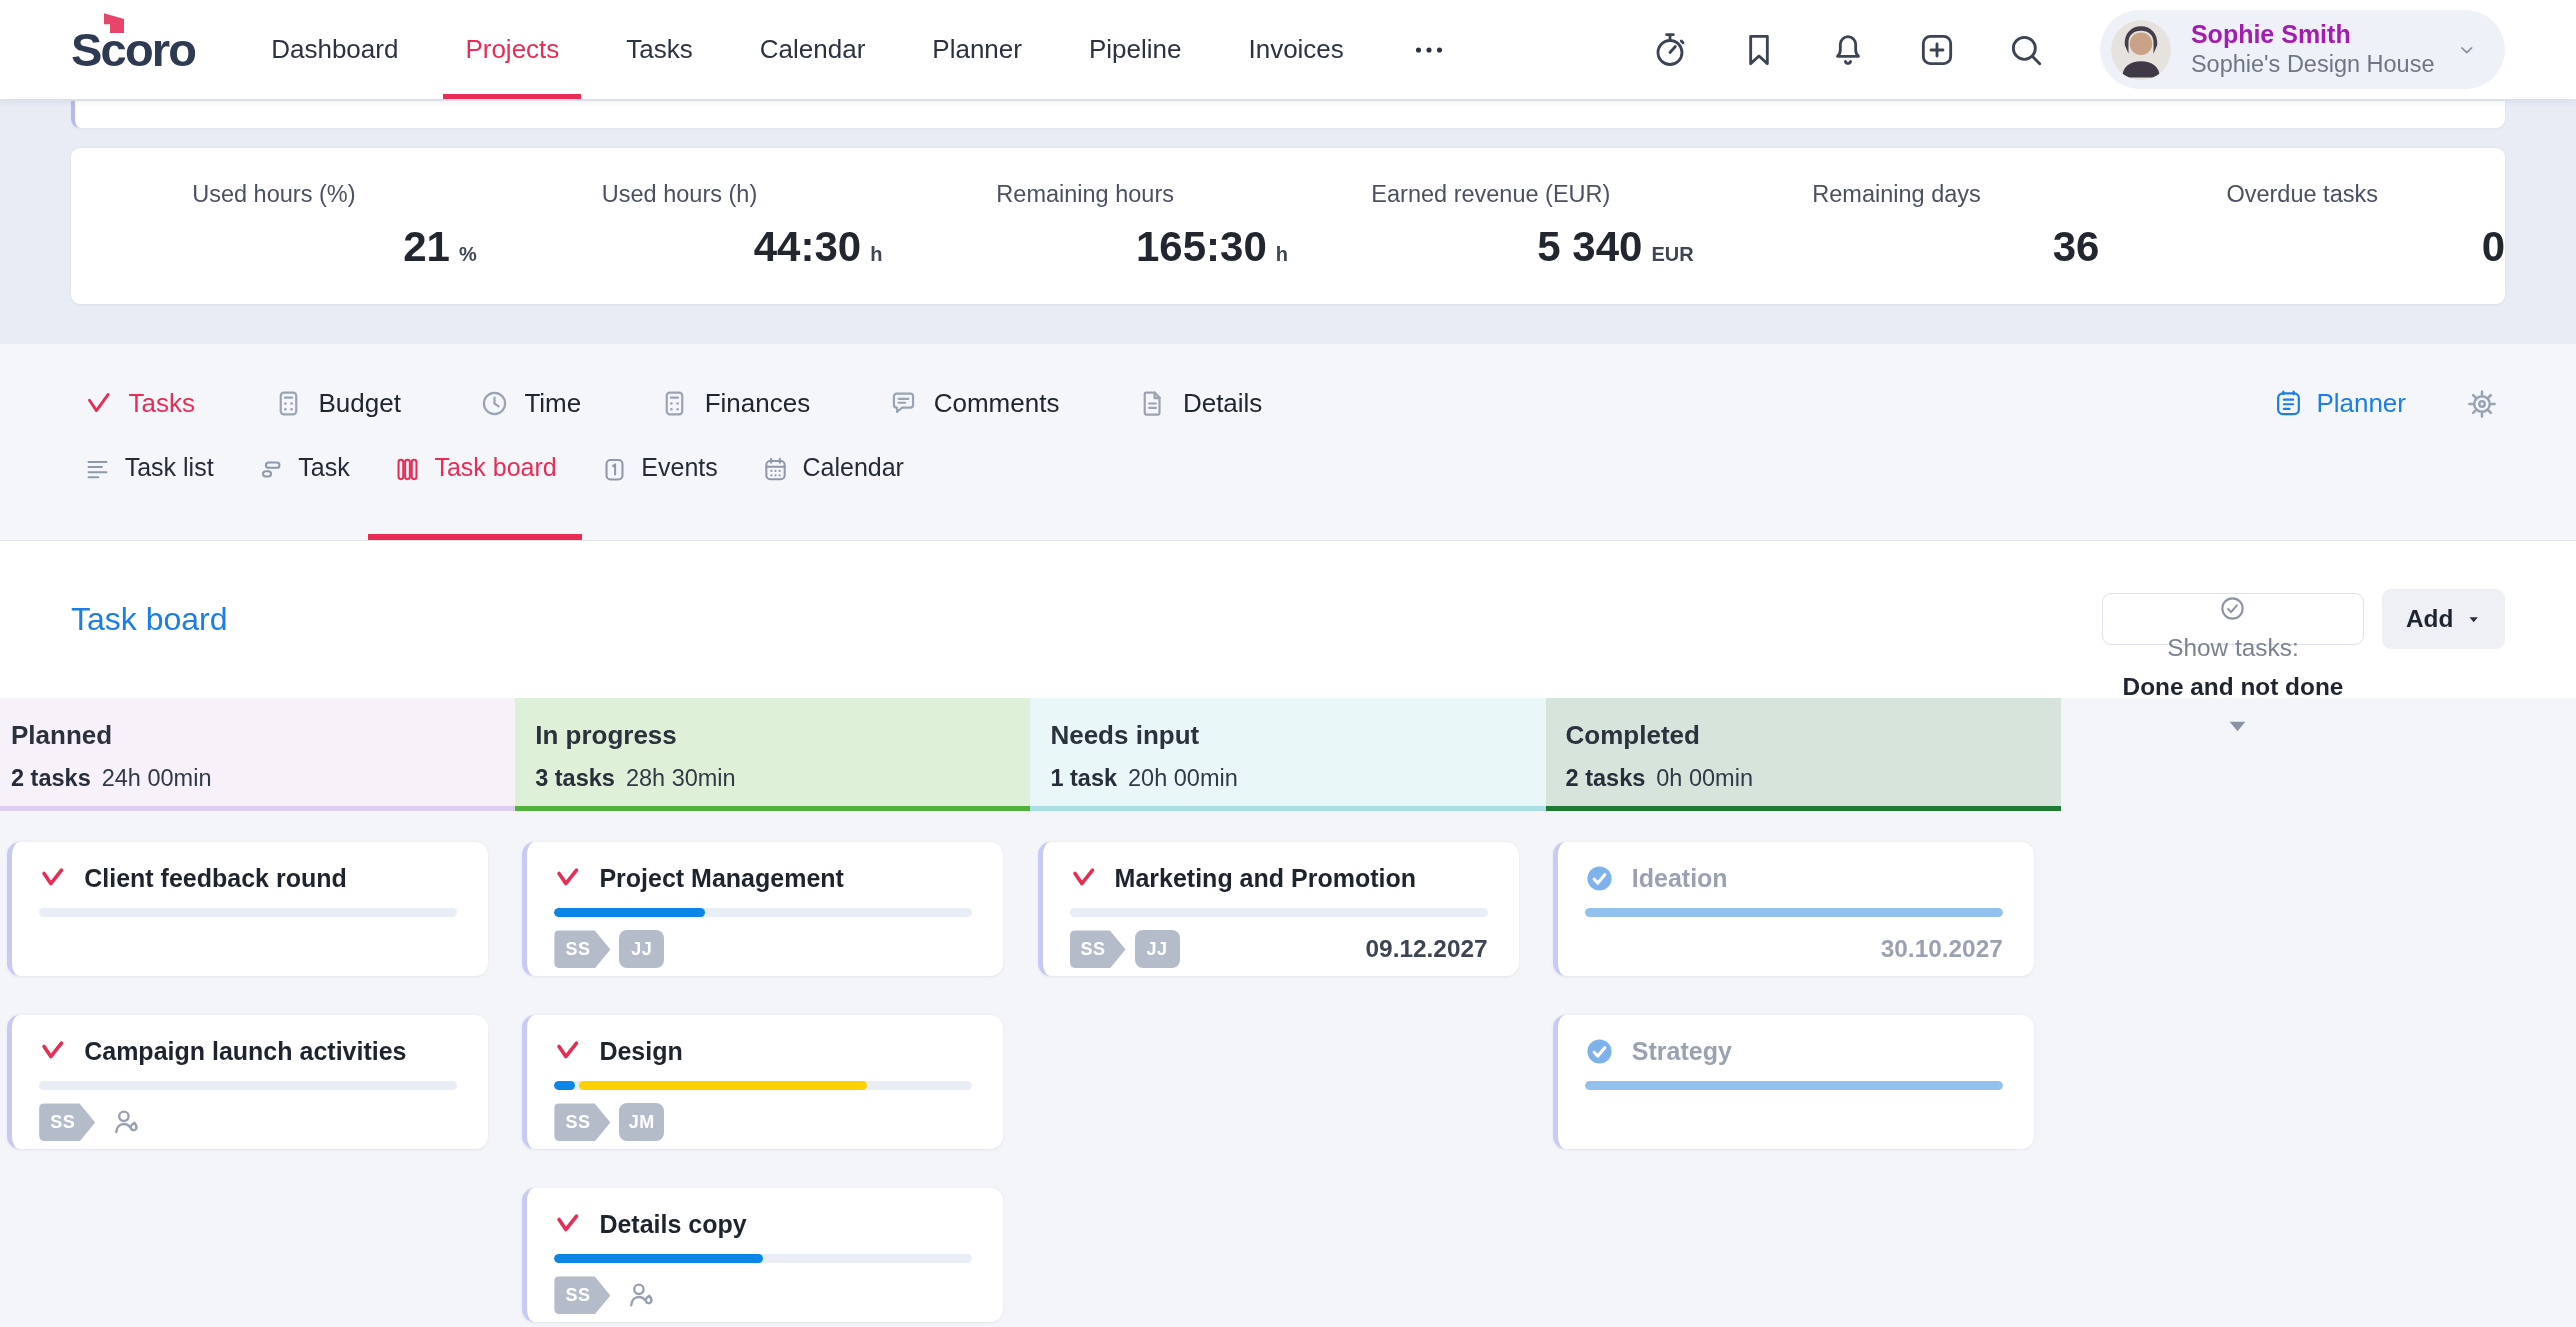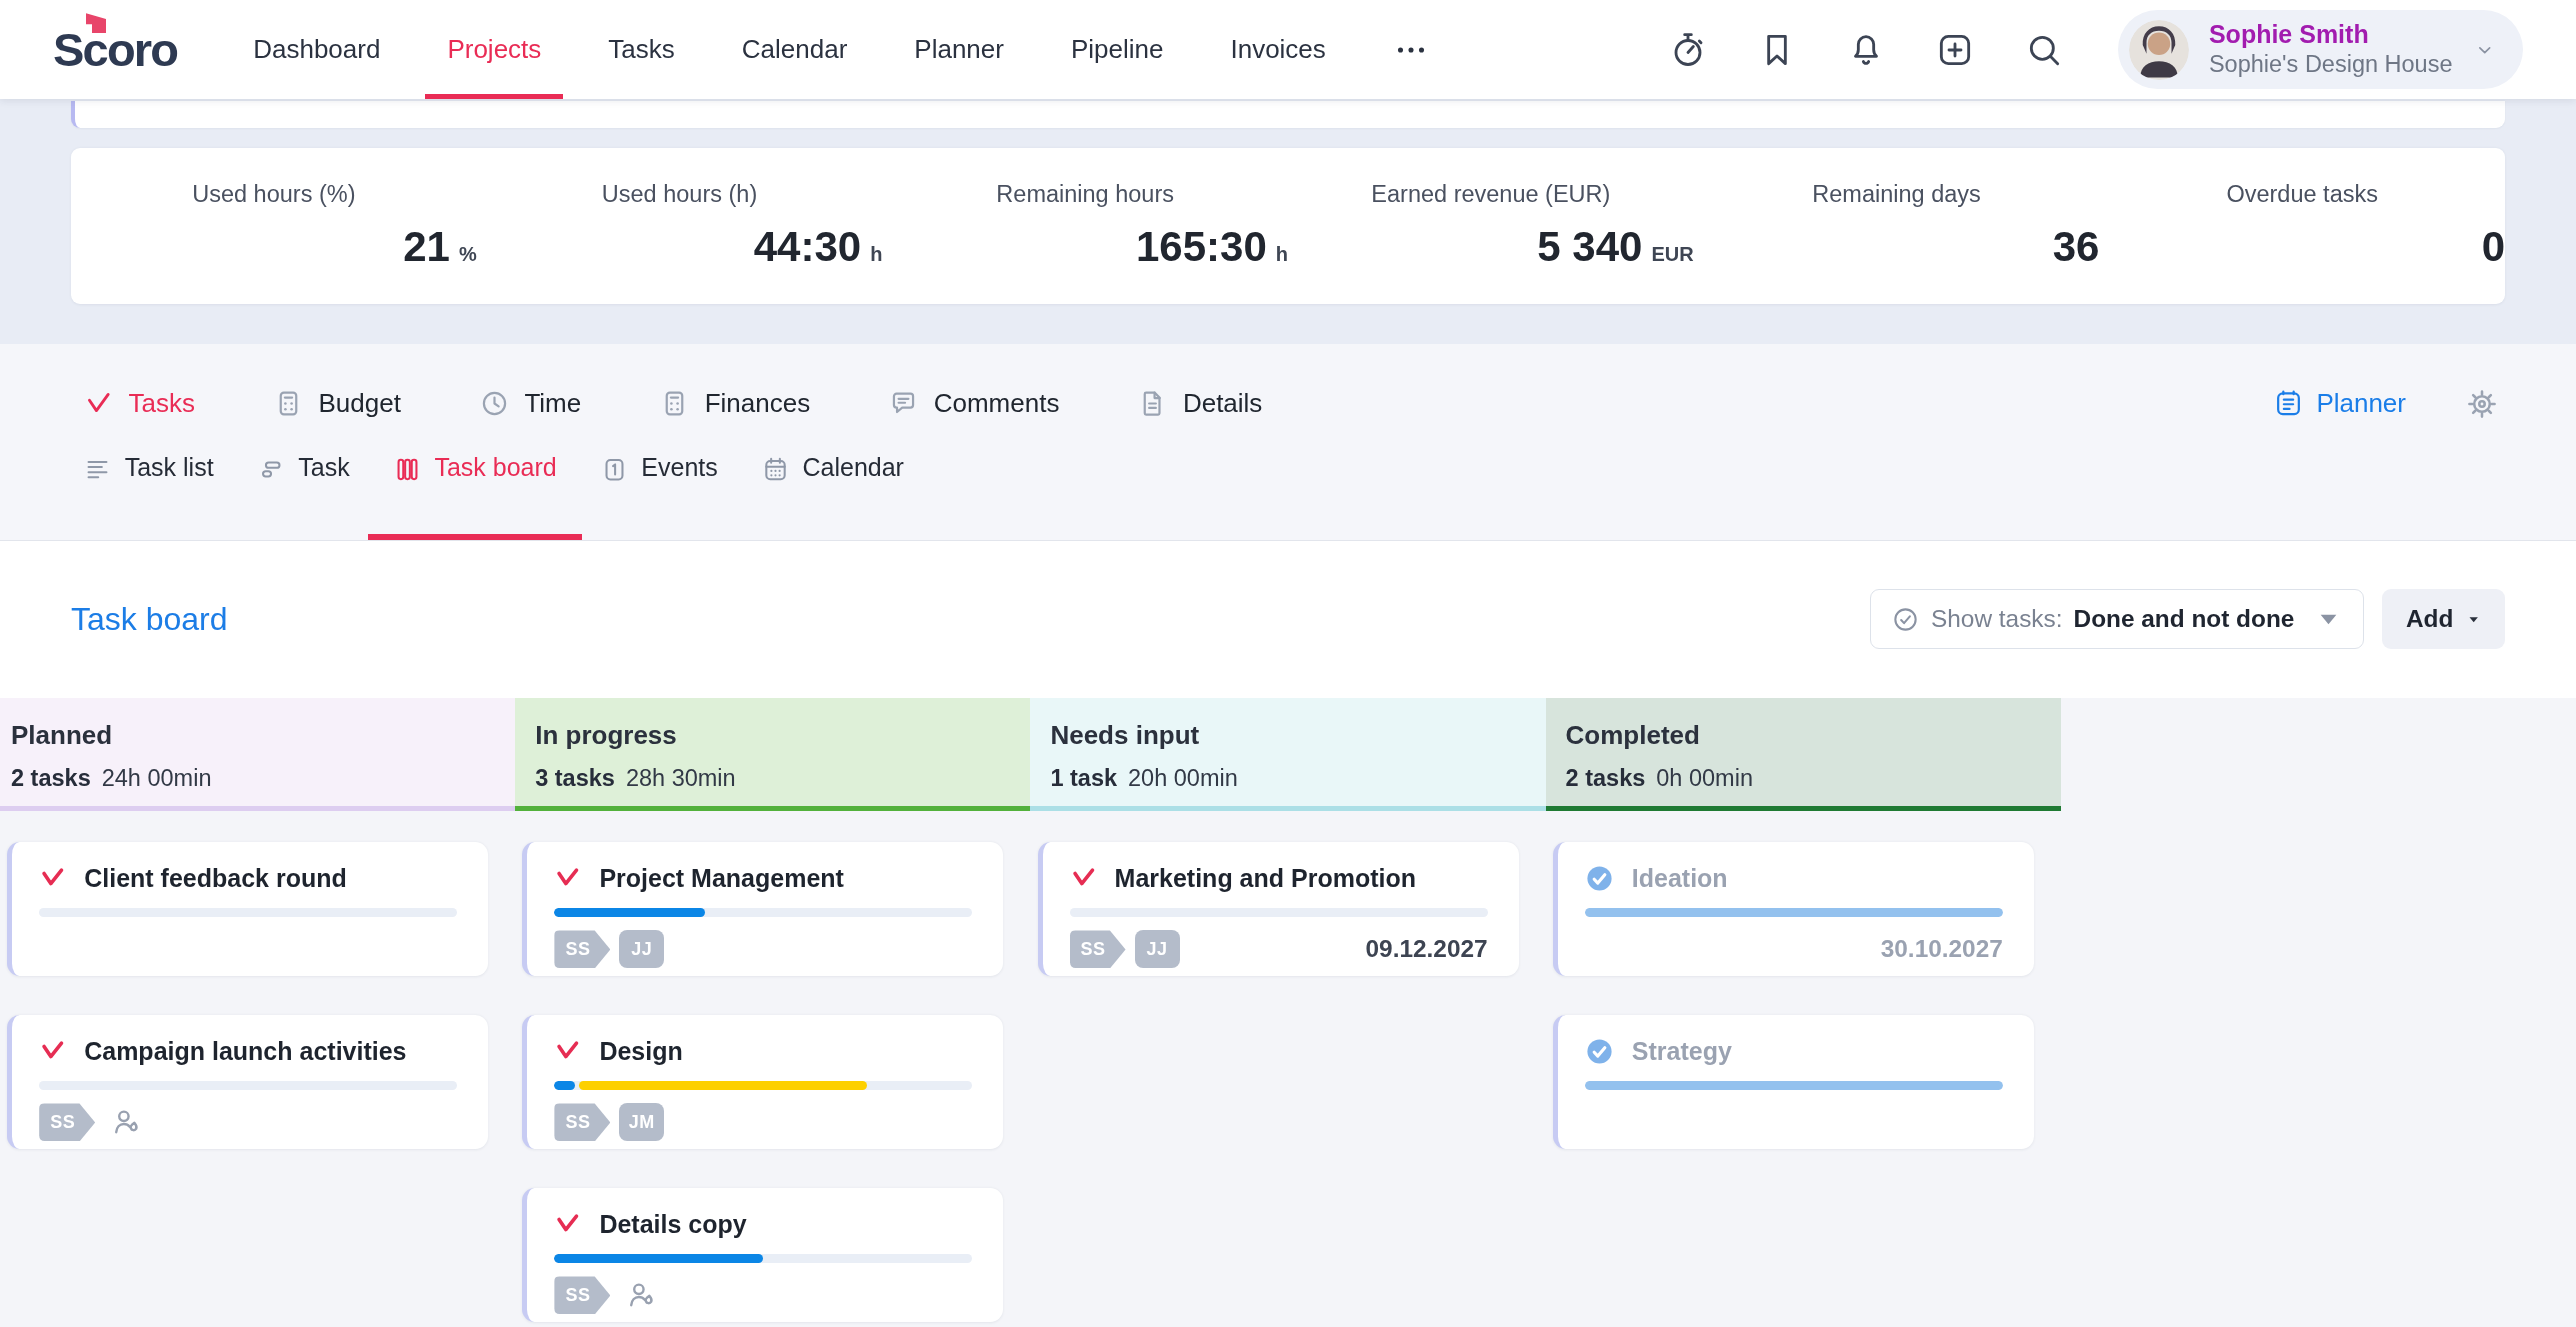--- a/index.html
+++ b/index.html
@@ -6,21 +6,21 @@
   html,body { width:2576px; height:1328px; overflow:hidden;
     font-family:"Liberation Sans", sans-serif; background:#e8ecf5; color:#252b38; }
 
   .ic { display:inline-flex; }
   .ic svg { width:100%; height:100%; fill:none; stroke:currentColor;
     stroke-width:1.7; stroke-linecap:round; stroke-linejoin:round; }
   .ic svg .f { fill:currentColor; stroke:none; }
 
   
   .topbar { height:99px; background:#fff; display:flex; align-items:center;
-    padding:0 53px; position:relative; z-index:5;
+    padding:0 71px; position:relative; z-index:5;
     box-shadow:0 1.8px 7.2px rgba(40,50,80,.10); }
   .logo { display:flex; align-items:flex-end; position:relative; margin-right:76px; cursor:pointer; }
   .logo-text { font-size:47px; font-weight:700; color:#2e3a52; letter-spacing:-1.8px; line-height:1; }
   .logo-mark { position:absolute; left:33px; top:-12.7px; width:20px; height:20px;
     background:#e8456a; clip-path:polygon(0 0,100% 28%,100% 100%,30% 100%,30% 55%,0 55%); }
   .primary-nav { display:flex; align-items:center; gap:67px; height:100%; }
   .nav-item { font-size:26px; color:#2b3240; height:100%; display:flex; align-items:center;
     position:relative; cursor:pointer; white-space:nowrap; }
   .nav-item.active { color:#e92c55; }
   .nav-item.active::after { content:""; position:absolute; left:-22px; right:-22px;
@@ -67,22 +67,22 @@
   .subtab.active { color:#e92c55; }
   .subtab.active .ic { color:#e92c55; }
   .subtab.active::after { content:""; position:absolute; left:-25px; right:-25px;
     bottom:0; height:5.4px; background:#e92c55; }
 
   
   .zone-title { background:#fff; height:157px; display:flex; align-items:center;
     padding:0 71px; }
   .zone-title h2 { font-size:32px; font-weight:400; color:#1c7de6; }
   .title-right { margin-left:auto; display:flex; align-items:center; gap:18px; }
-  .show-tasks { display:flex; align-items:center; gap:11px; height:60px;
-    border:1.8px solid #dde2ea; border-radius:9px; background:#fff; padding:0 20px; cursor:pointer; }
+  .show-tasks { display:flex; align-items:center; gap:11px; height:52px;
+    border:1.8px solid #dde2ea; border-radius:9px; background:#fff; padding:0 20px; cursor:pointer;flex-direction:column; }
   .show-tasks .ic { width:29px; height:29px; color:#8b93a3; }
   .st-label { font-size:24.4px; color:#7a8291; }
   .st-value { font-size:24.4px; font-weight:700; color:#1f2530; }
   .caret { width:18px; height:18px; color:#8b93a3; margin-left:9px; }
   .add-btn { display:flex; align-items:center; gap:11px; height:60px; border:none;
     background:#eef0f6; border-radius:9px; padding:0 23.5px; font-size:24.4px; font-weight:700;
     color:#1f2530; font-family:inherit; cursor:pointer; }
   .add-btn .caret { width:15.4px; height:15.4px; color:#2a303c; margin-left:1.8px; }
 
   

